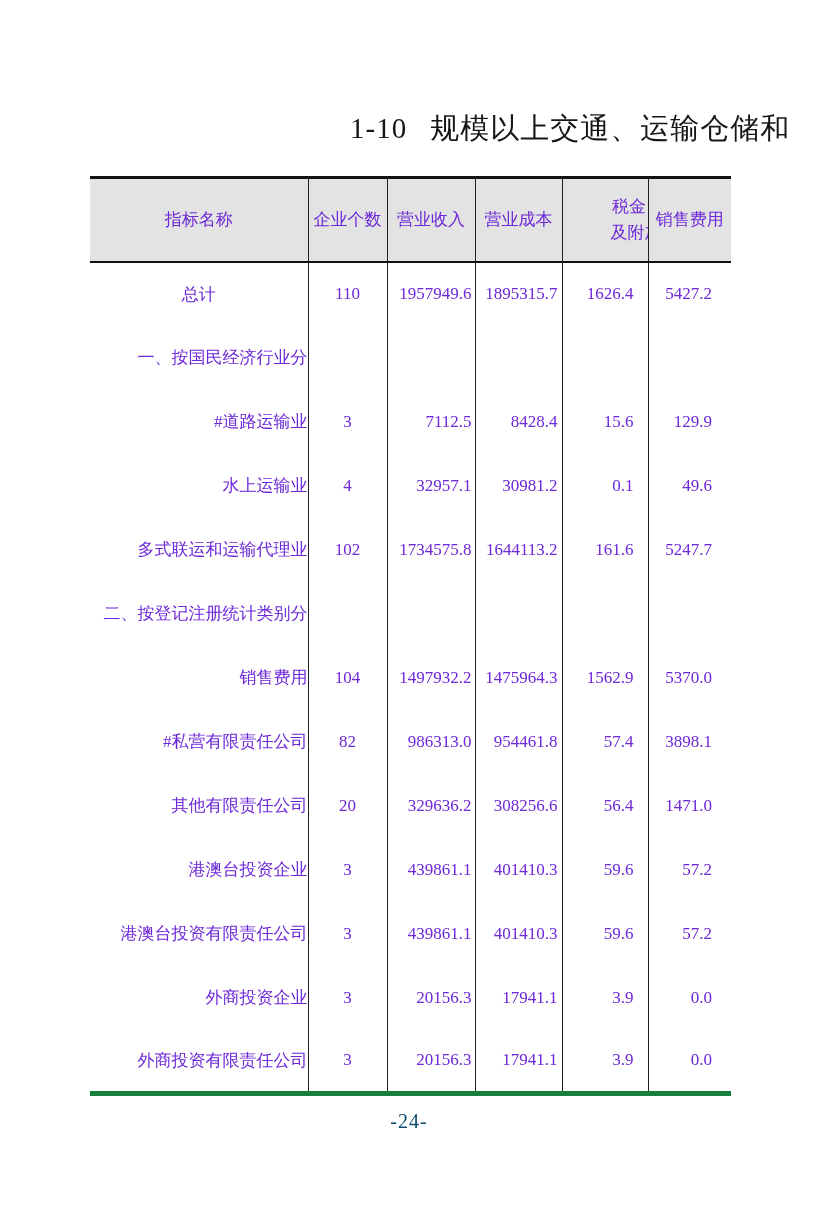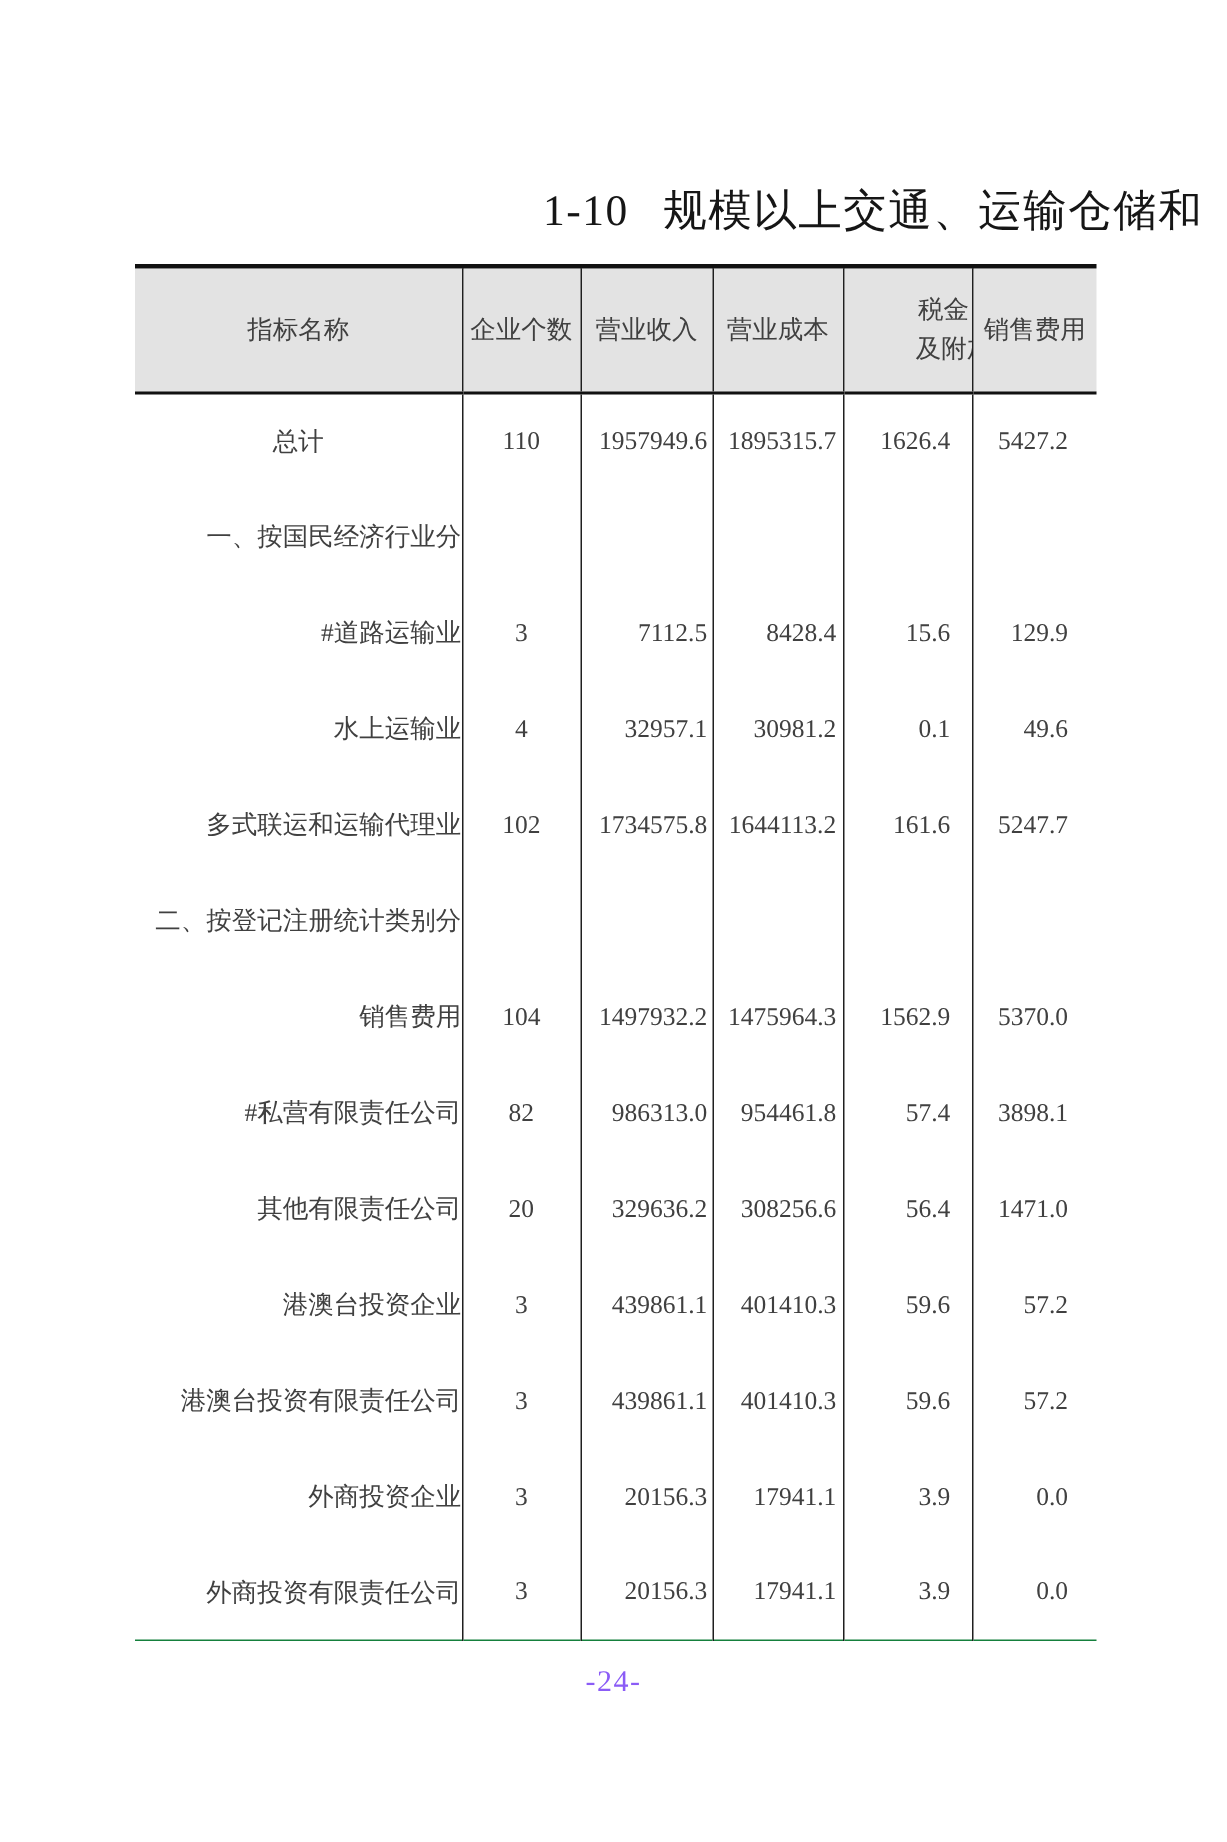--- a/index.html
+++ b/index.html
@@ -12,41 +12,41 @@
     width: 818px;
     height: 1228px;
     font-family: "Liberation Serif", "DejaVu Serif", serif;
     color: #1b1b1b;
     overflow: hidden;
   }
   .doc-title {
     position: absolute;
     left: 350px;
     top: 109px;
-    margin: 12px;
+    margin: 0;
     font-size: 29px;
     font-weight: 400;
     white-space: nowrap;
     letter-spacing: 1px;
     color: #161616;
   }
   .doc-title .t-index {
     margin-right: 23px;
   }
   table.stat-table {
     position: absolute;
     left: 90px;
     top: 176px;
     width: 641px;
     border-collapse: collapse;
     table-layout: fixed;
     border-top: 3px solid #111111;
-    border-bottom: 1px solid #15803d;
+    border-bottom: 5px solid #15803d;
     font-size: 17px;
-    color: #404040;
+    color: #6d28d9;
   }
   .stat-table th, .stat-table td {
     padding: 0;
     border-left: 1px solid #1f1f1f;
     overflow: hidden;
     white-space: nowrap;
   }
   .stat-table th:first-child, .stat-table td:first-child {
     border-left: none;
   }
@@ -84,21 +84,21 @@
   td.v3 { text-align: right; padding-right: 14px; }
   td.v4 { text-align: right; padding-right: 19px; }
   .pagenum {
     position: absolute;
     left: 0;
     top: 1110px;
     width: 818px;
     text-align: center;
     font-size: 20px;
     letter-spacing: 1px;
-    color: #8b5cf6;
+    color: #0c4a6e;
   }
 </style>
 </head>
 <body>
 
 <h1 class="doc-title"><span class="t-index">1-10</span><span>规模以上交通、运输仓储和</span></h1>
 
 <table class="stat-table">
   <colgroup>
     <col style="width:218px">

